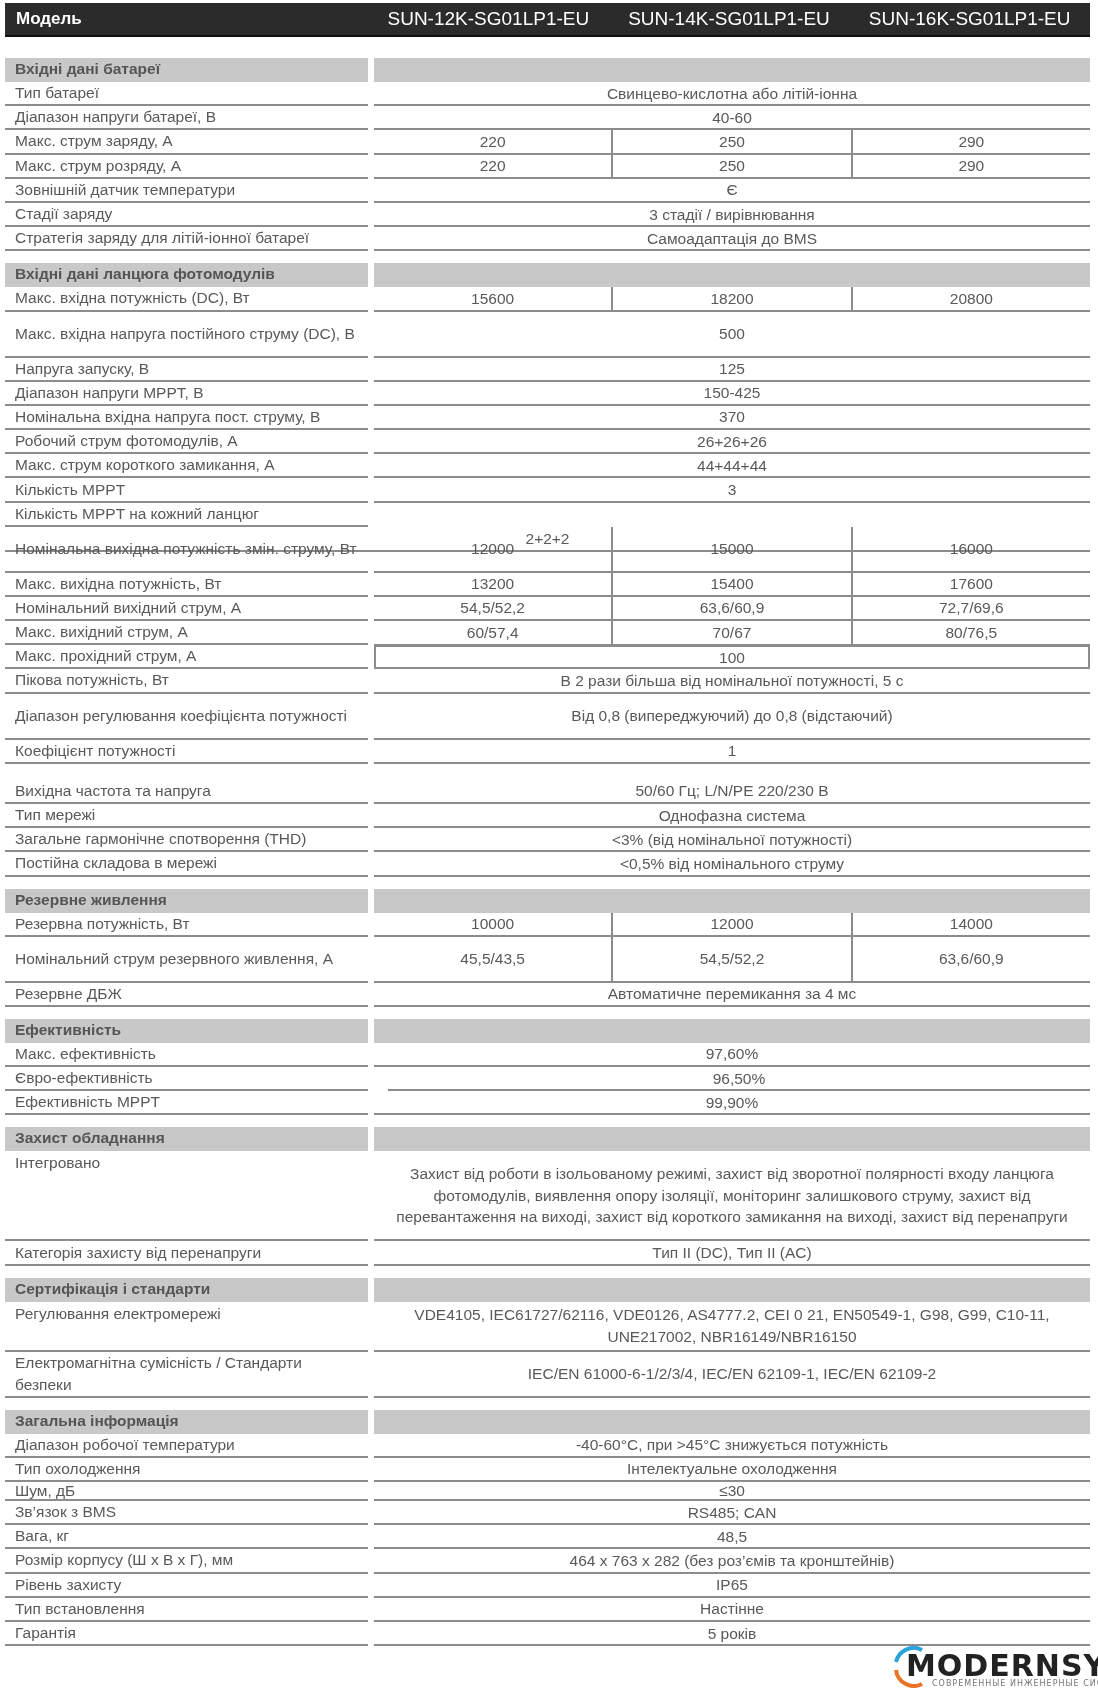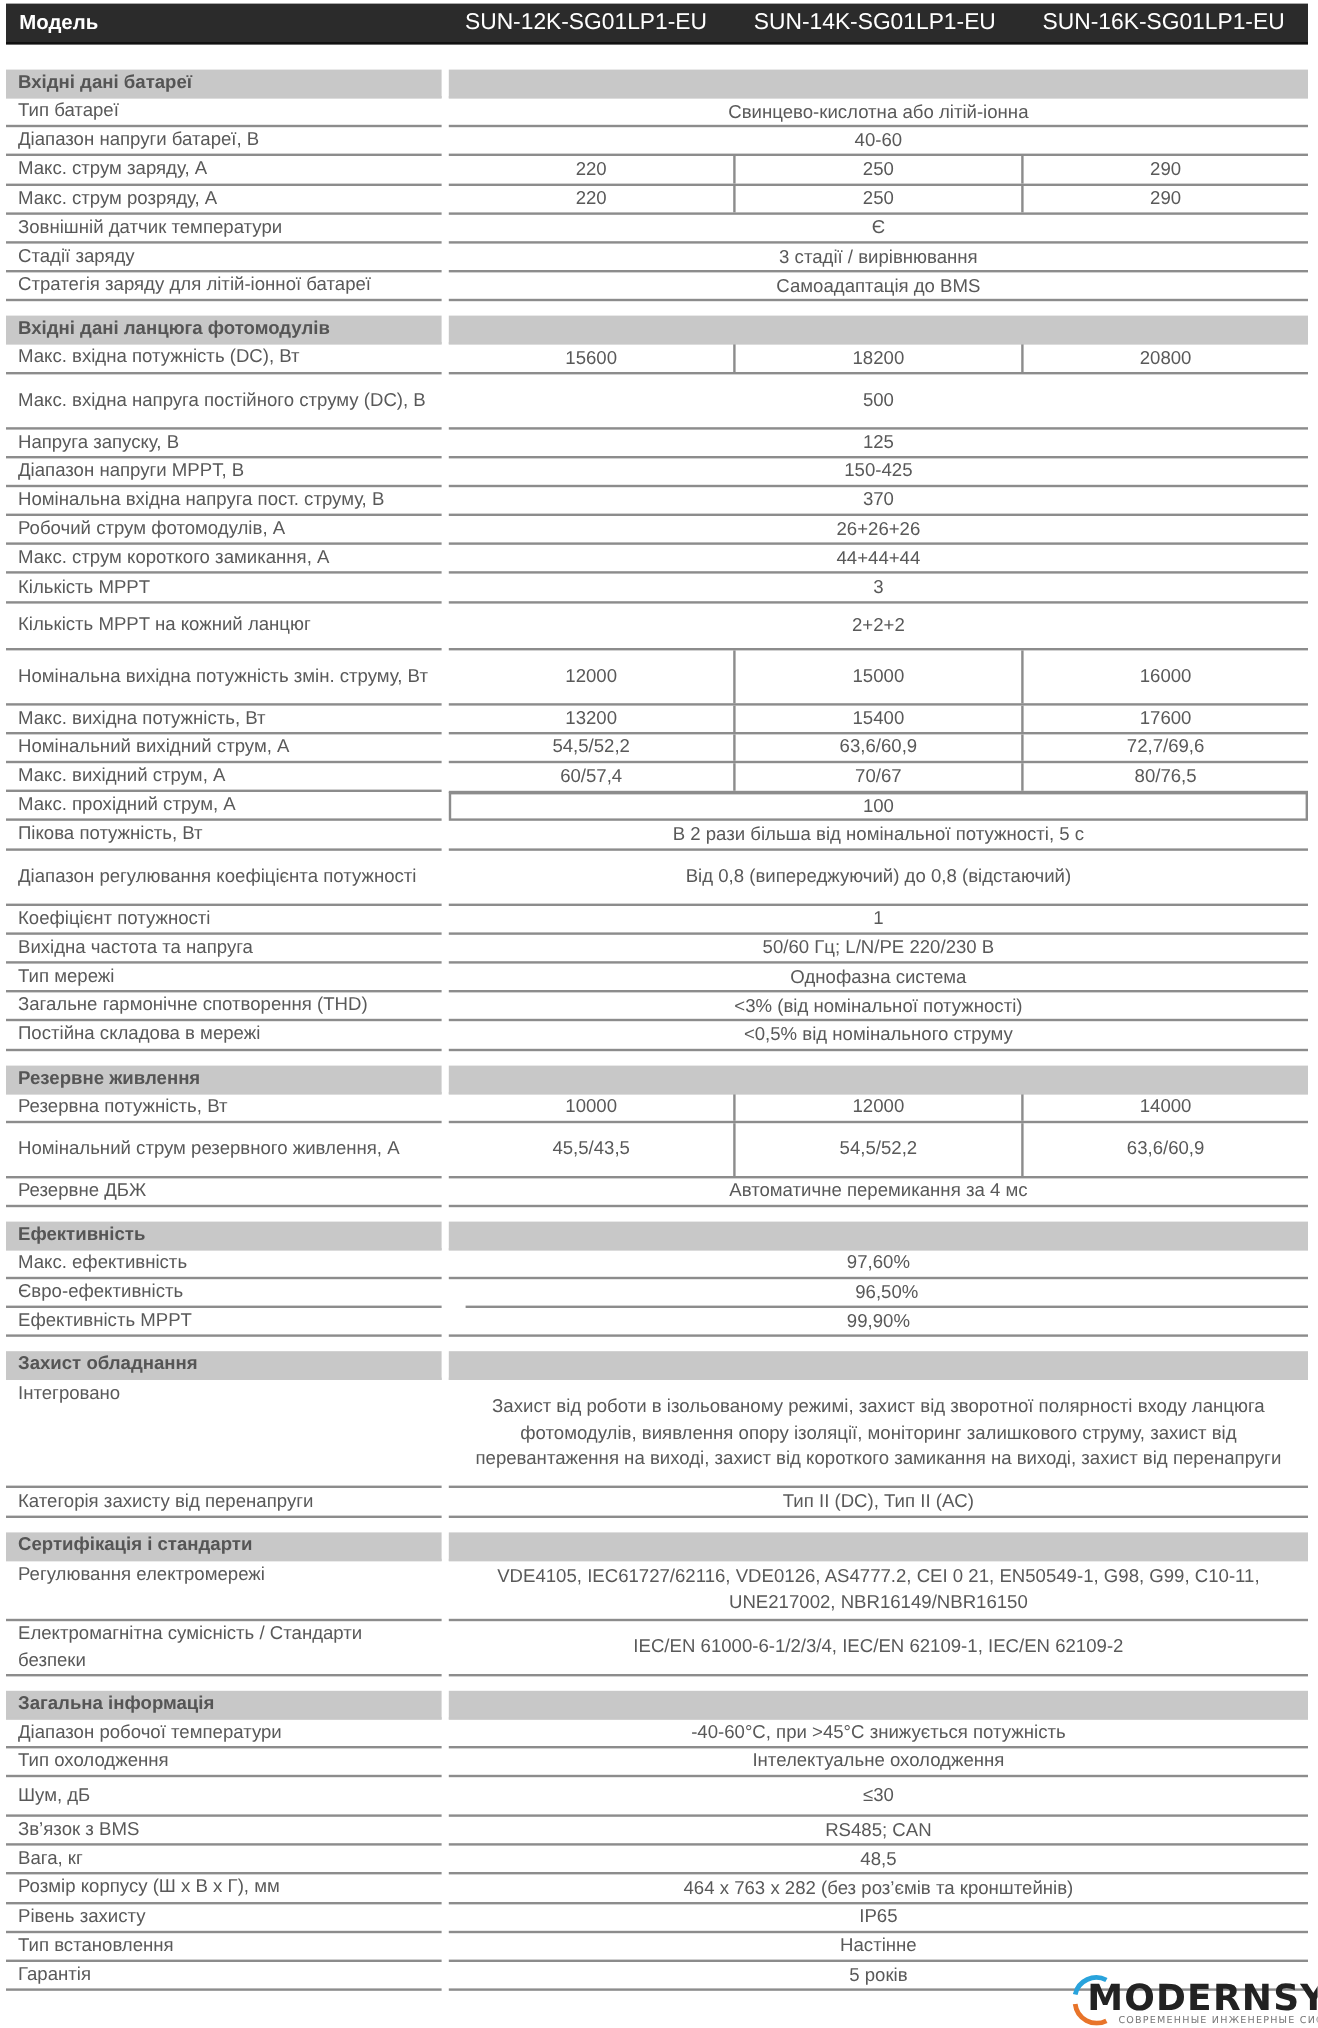--- a/index.html
+++ b/index.html
@@ -131,21 +131,21 @@
         <div class="vals">
           <div class="v">44+44+44</div>
         </div>
       </div>
       <div class="row" style="height: 24.2px;">
         <div class="c0">Кількість MPPT</div>
         <div class="vals">
           <div class="v">3</div>
         </div>
       </div>
-      <div class="row" style="height: 39px;">
+      <div class="row" style="height: 24px; flex-direction: column;">
         <div class="c0">Кількість MPPT на кожний ланцюг</div>
         <div class="vals">
           <div class="v">2+2+2</div>
         </div>
       </div>
       <div class="row" style="height: 46px;">
         <div class="c0">Номінальна вихідна потужність змін. струму, Вт</div>
         <div class="vals">
           <div class="v">12000</div>
           <div class="v">15000</div>
@@ -193,21 +193,21 @@
         <div class="vals">
           <div class="v">Від 0,8 (випереджуючий) до 0,8 (відстаючий)</div>
         </div>
       </div>
       <div class="row" style="height: 24.2px;">
         <div class="c0">Коефіцієнт потужності</div>
         <div class="vals">
           <div class="v">1</div>
         </div>
       </div>
-      <div class="row" style="height: 24.2px;">
+      <div class="row" style="height: 24.2px; margin-top: 16px;">
         <div class="c0">Вихідна частота та напруга</div>
         <div class="vals">
           <div class="v">50/60 Гц; L/N/PE 220/230 В</div>
         </div>
       </div>
       <div class="row" style="height: 24.2px;">
         <div class="c0">Тип мережі</div>
         <div class="vals">
           <div class="v">Однофазна система</div>
         </div>
@@ -313,21 +313,21 @@
         <div class="vals">
           <div class="v">-40-60°C, при &gt;45°C знижується потужність</div>
         </div>
       </div>
       <div class="row" style="height: 24.2px;">
         <div class="c0">Тип охолодження</div>
         <div class="vals">
           <div class="v">Інтелектуальне охолодження</div>
         </div>
       </div>
-      <div class="row" style="height: 33px;">
+      <div class="row" style="height: 19px;">
         <div class="c0">Шум, дБ</div>
         <div class="vals">
           <div class="v">≤30</div>
         </div>
       </div>
       <div class="row" style="height: 24.2px;">
         <div class="c0">Зв’язок з BMS</div>
         <div class="vals">
           <div class="v">RS485; CAN</div>
         </div>

